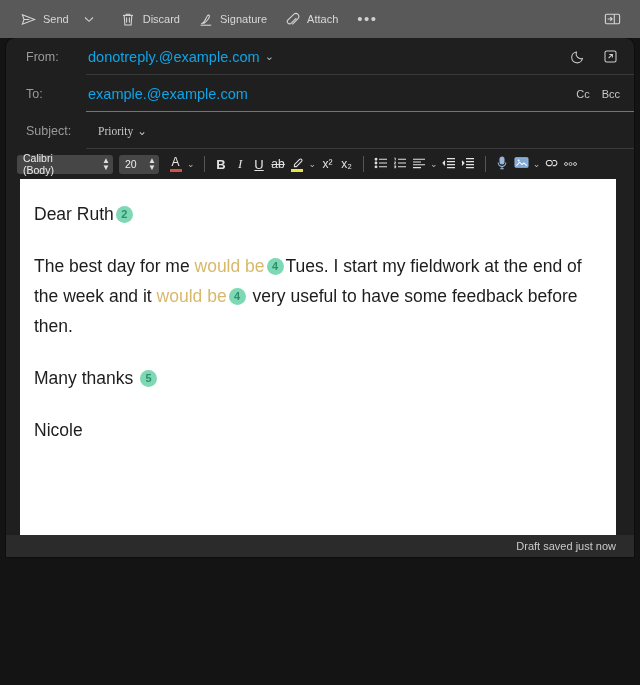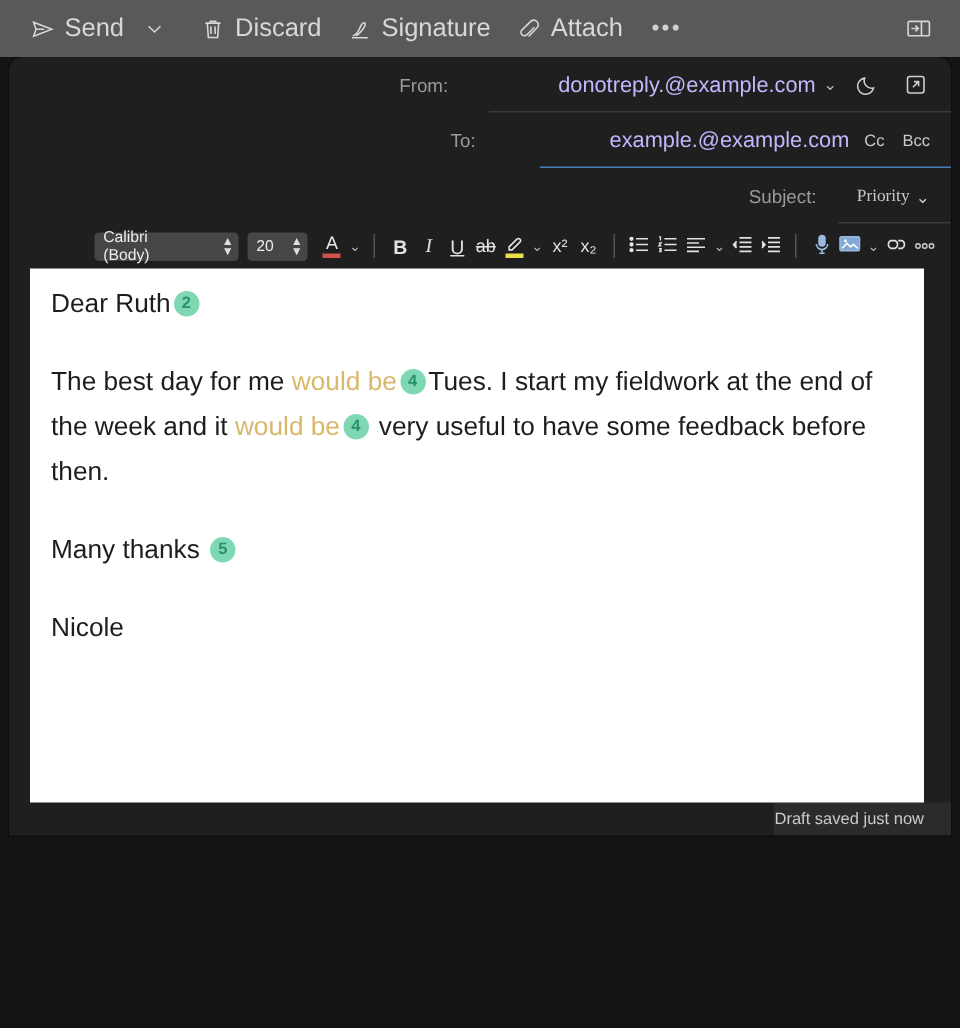--- a/index.html
+++ b/index.html
@@ -23,21 +23,21 @@
     position: relative;
   }
   .cmd-btn {
     display: flex;
     align-items: center;
     gap: 7px;
     height: 26px;
     padding: 0 9px;
     border-radius: 3px;
     color: #d8d8d8;
-    font-size: 17px;
+    font-size: 11px;
     white-space: nowrap;
     cursor: default;
   }
   .cmd-btn .glyph {
     display: inline-flex;
     align-items: center;
     justify-content: center;
     width: 15px;
     height: 15px;
     color: #d8d8d8;
@@ -76,21 +76,20 @@
   
   .compose {
     margin: 0 6px;
     background: #1f1f1f;
     border-radius: 9px 9px 0 0;
     height: 519px;
     display: flex;
     flex-direction: column;
     overflow: hidden;
     box-shadow: 0 0 0 1px #0d0d0d;
-    align-items: flex-end;
   }
 
   
   .field-row {
     display: flex;
     align-items: center;
     height: 37px;
     padding: 0 14px 0 20px;
     position: relative;
   }
@@ -101,24 +100,23 @@
     flex: 0 0 auto;
   }
   .field-value-wrap {
     flex: 1 1 auto;
     display: flex;
     align-items: center;
     height: 100%;
     min-width: 0;
   }
   .field-value {
-    color: #c4b5fd;
+    color: #0ea5e9;
     font-size: 14.5px;
     white-space: nowrap;
-    margin-left: 44px;
   }
   .field-value.subject { font-size: 14.5px; }
   .field-chevron {
     color: #b5b5b5;
     font-size: 11px;
     margin-left: 5px;
     cursor: default;
   }
   .field-underline {
     position: absolute;
@@ -218,21 +216,21 @@
 
   
   .body-area {
     flex: 1 1 auto;
     margin: 0 18px 0 14px;
     background: #ffffff;
     position: relative;
     overflow: hidden;
   }
   .body-inner {
-    padding: 8px 22px 0 14px;
+    padding: 20px 22px 0 14px;
   }
   .para {
     color: #1d1d1d;
     font-size: 17.5px;
     line-height: 30px;
     margin-bottom: 22px;
     font-family: "Liberation Sans", sans-serif;
   }
   .para:last-child { margin-bottom: 0; }
   .tx-blue { color: #6e9cd2; }

